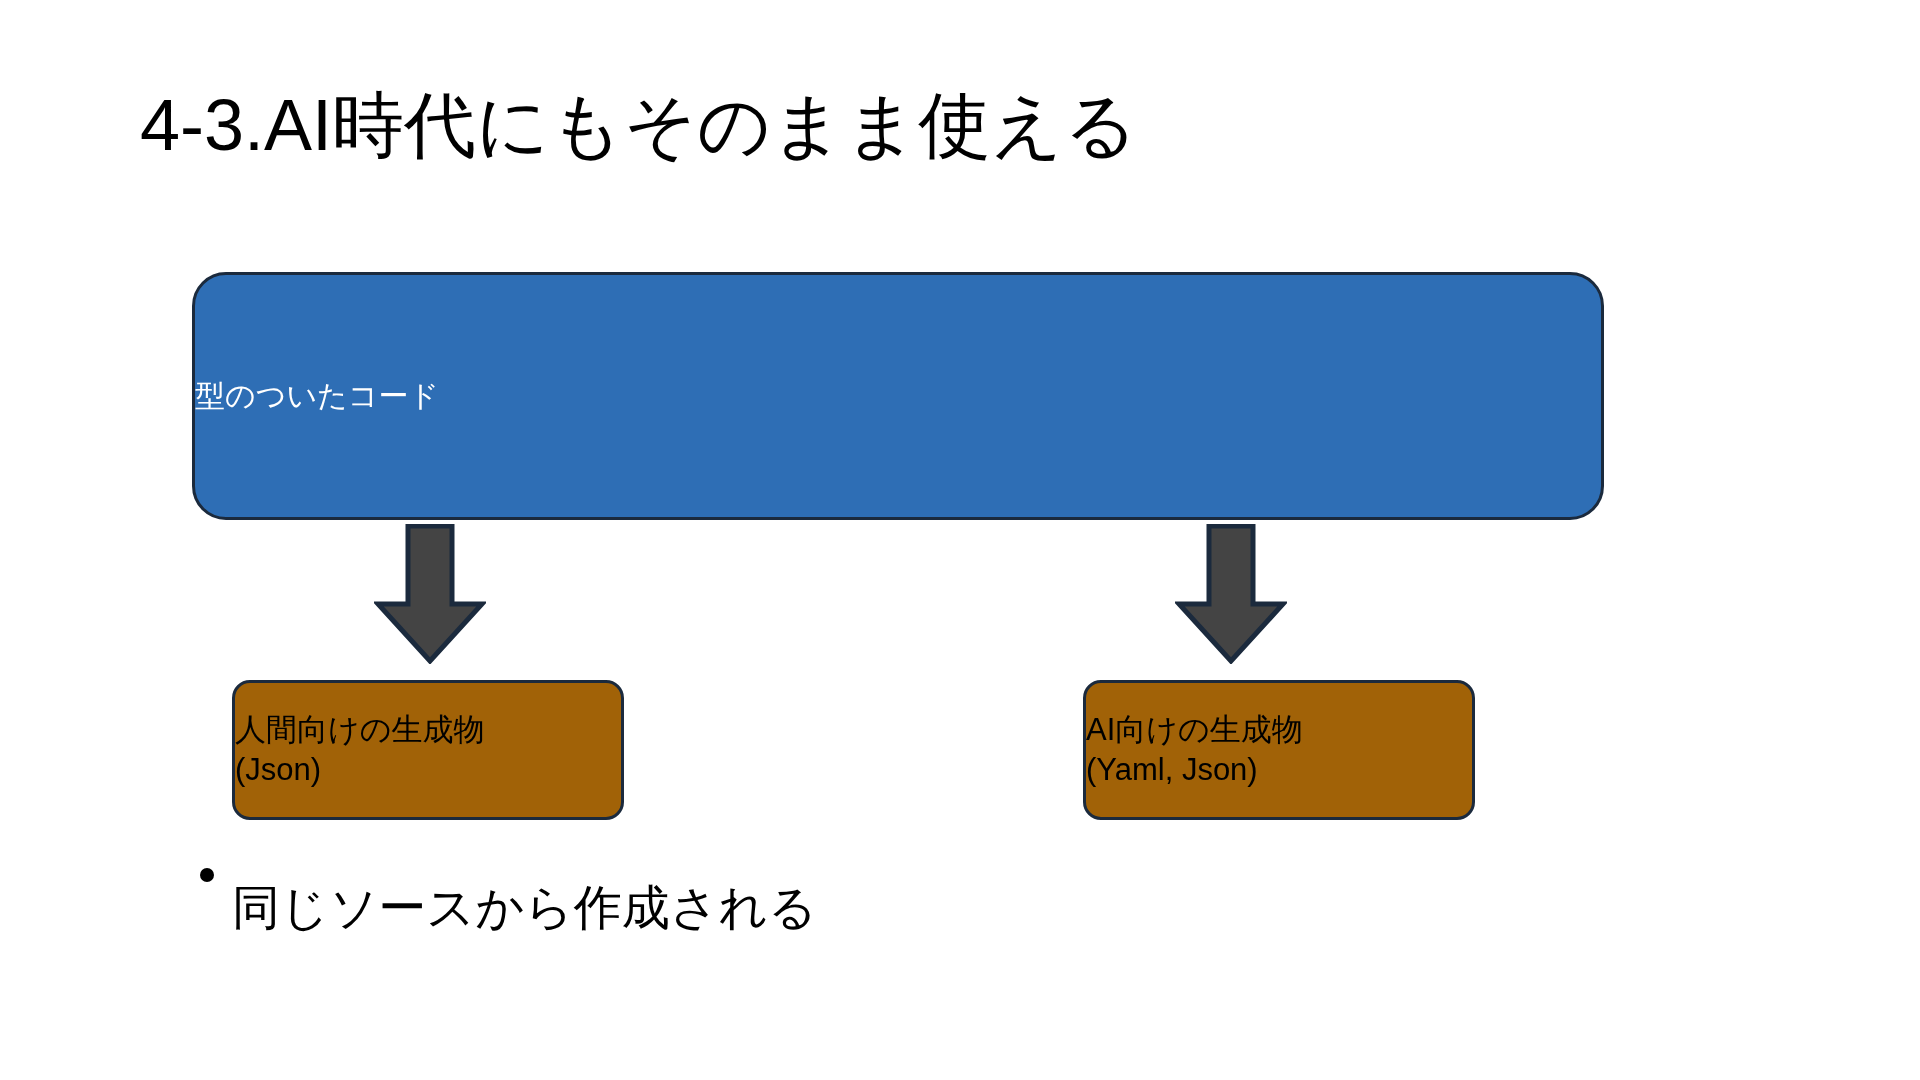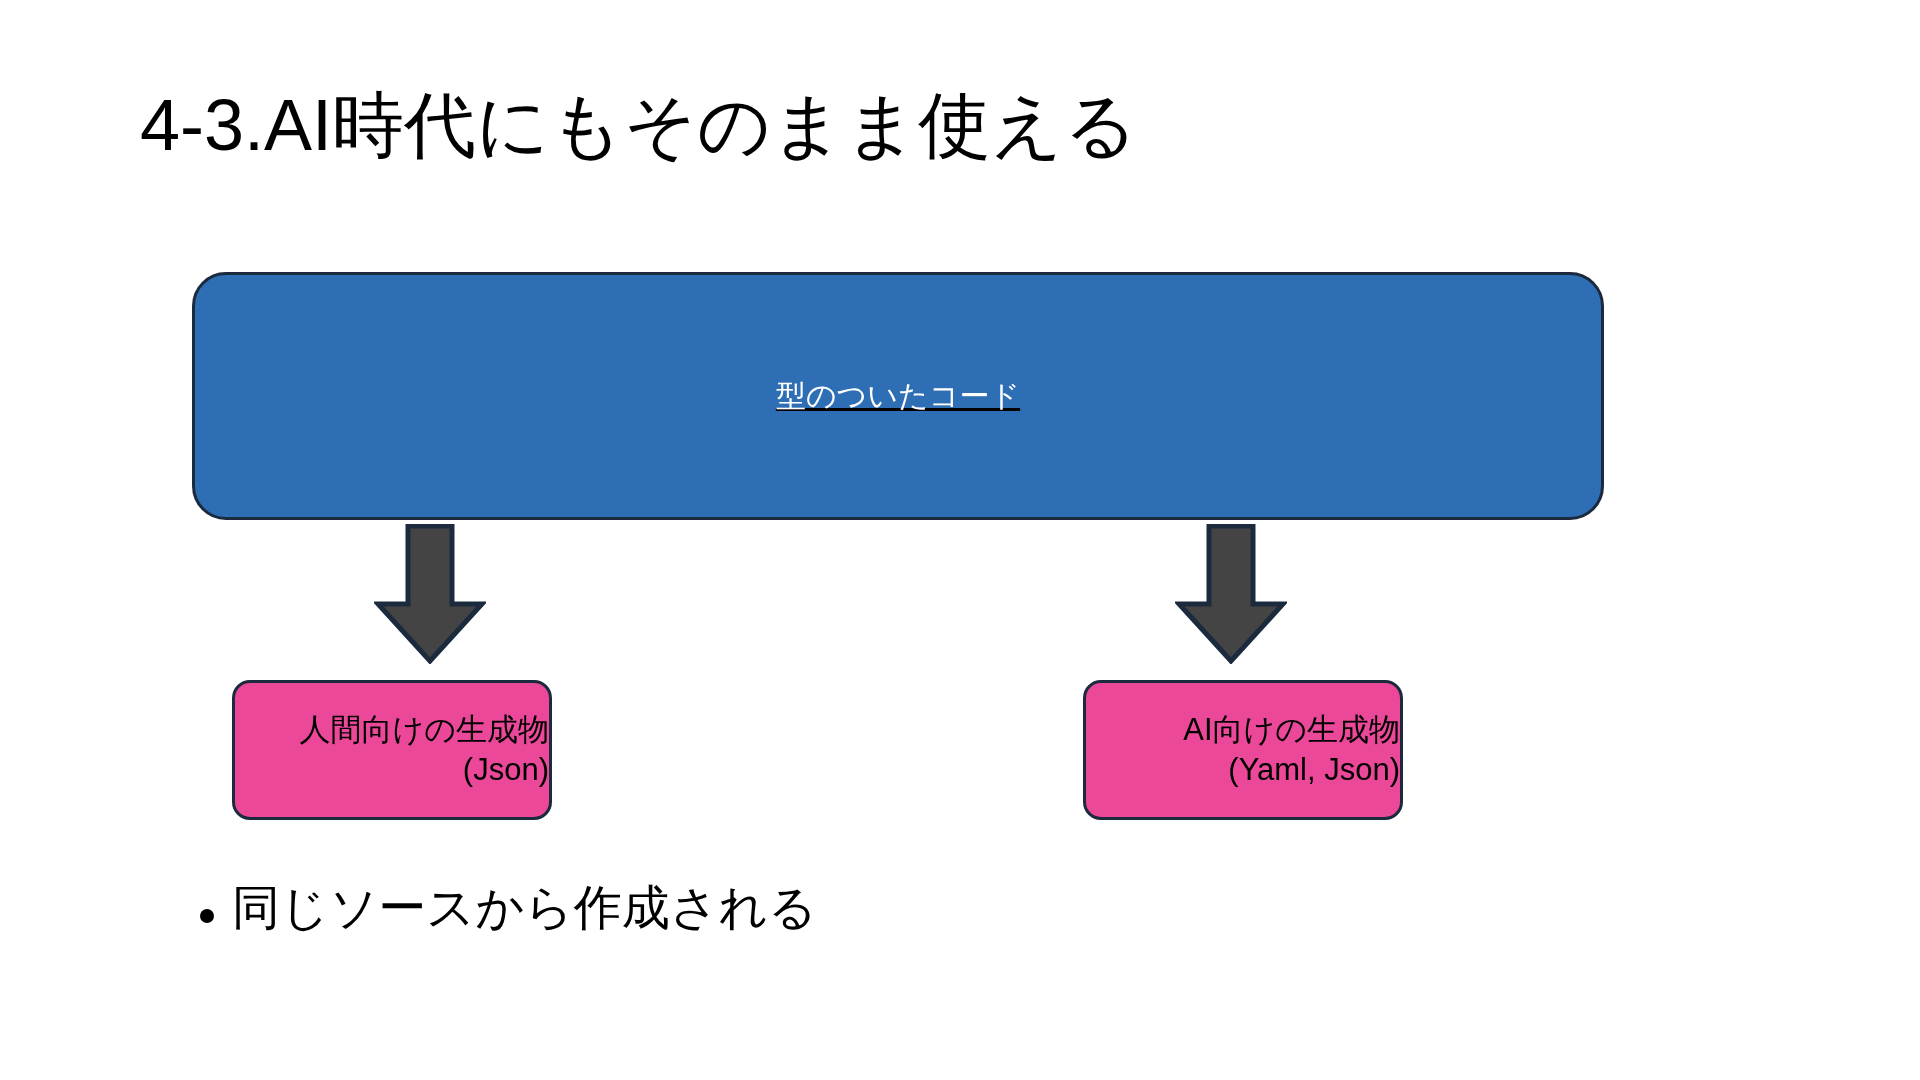--- a/index.html
+++ b/index.html
@@ -42,22 +42,21 @@
     left: 192px;
     top: 272px;
     width: 1412px;
     height: 248px;
     background: #2E6EB5;
     border: 3px solid #1B2A3D;
     border-radius: 34px;
     box-sizing: border-box;
     display: flex;
     align-items: center;
-    justify-content: center;
-    text-decoration: underline;
+    justify-content: flex-start;
   }
   .source-box-label {
     color: #ffffff;
     font-size: 30px;
     line-height: 1.2;
     font-weight: 400;
     text-align: center;
   }
 
   
@@ -71,49 +70,49 @@
     width: 100%;
     height: 100%;
   }
   .arrow-left  { left: 374px;  top: 524px; }
   .arrow-right { left: 1175px; top: 524px; }
 
   
   .out-box {
     position: absolute;
     top: 680px;
-    width: 320px;
+    width: 392px;
     height: 140px;
-    background: #ec4899;
+    background: #a16207;
     border: 3px solid #1B2A3D;
     border-radius: 18px;
     box-sizing: border-box;
     display: flex;
     flex-direction: column;
-    align-items: flex-end;
+    align-items: flex-start;
     justify-content: center;
   }
   .out-box-left  { left: 232px;  }
   .out-box-right { left: 1083px; }
 
   .out-line {
     color: #000000;
     font-size: 31px;
     line-height: 1.28;
     text-align: center;
     white-space: nowrap;
   }
 
   
   .bullet-row {
     position: absolute;
     left: 200px;
     top: 880px;
     display: flex;
-    align-items: flex-end;
+    align-items: flex-start;
     gap: 18px;
   }
   .bullet-dot {
     width: 14px;
     height: 14px;
     border-radius: 50%;
     background: #000000;
     position: relative;
     top: -12px;
     flex: 0 0 auto;

